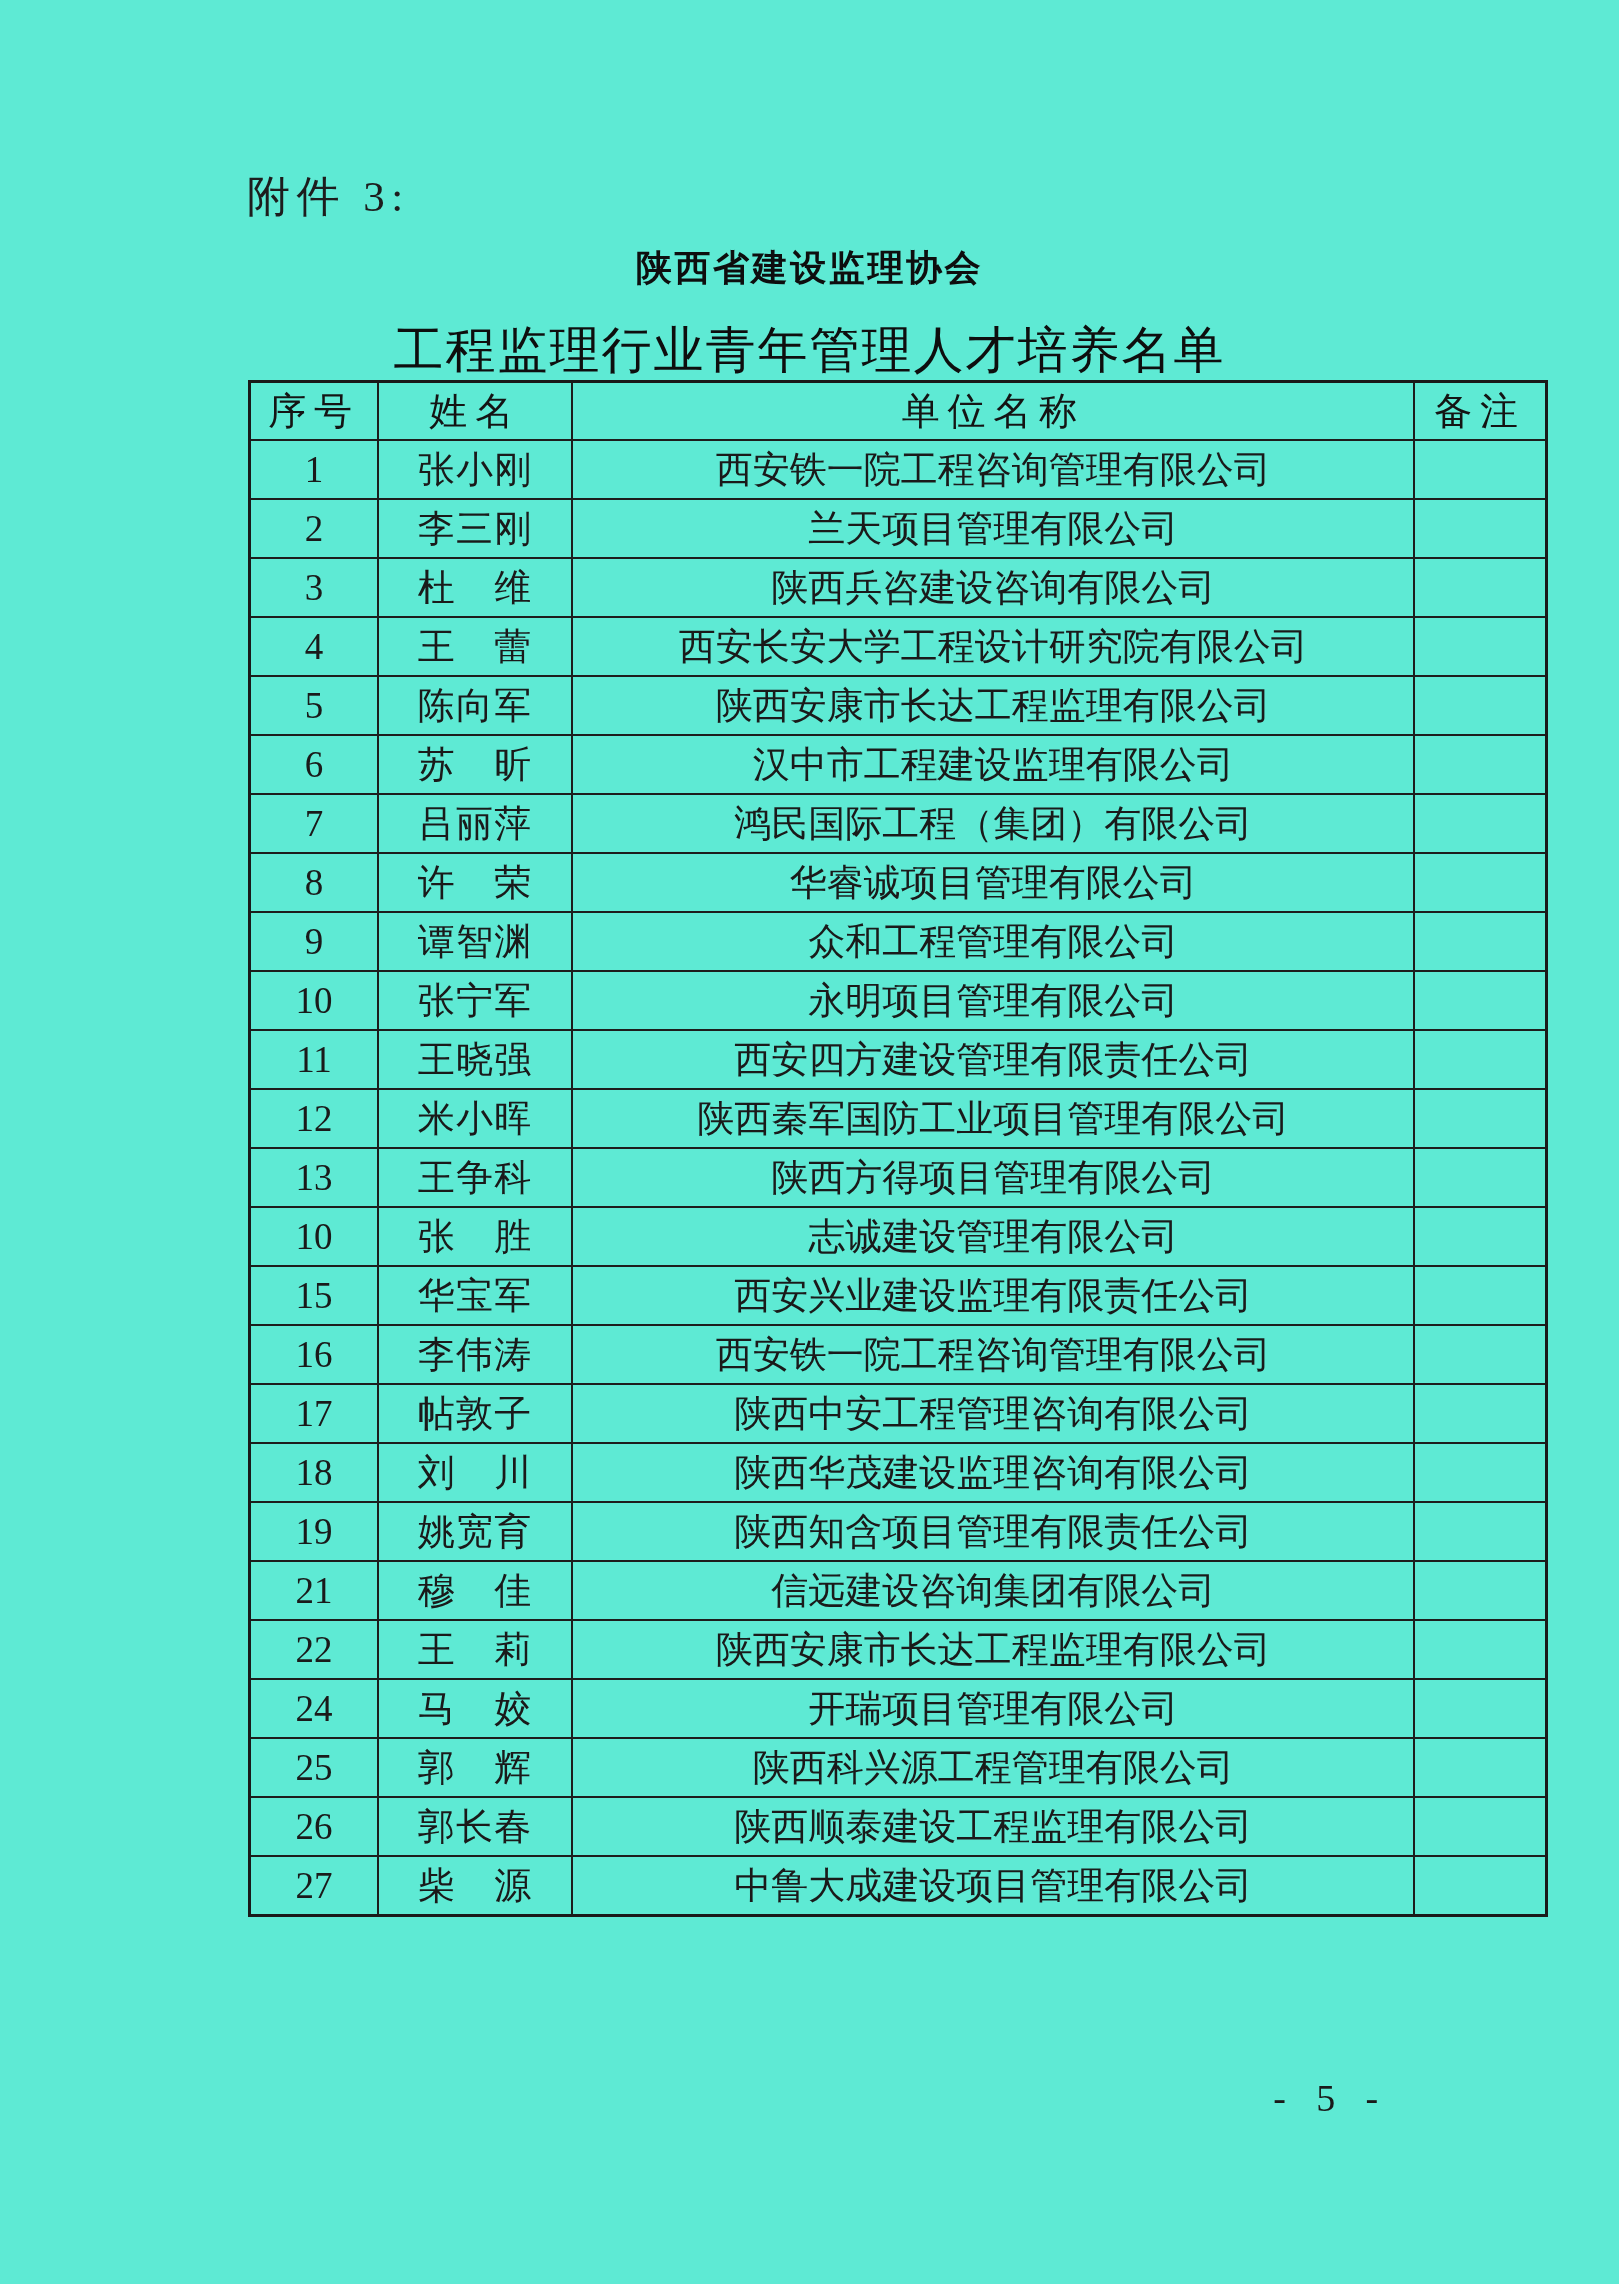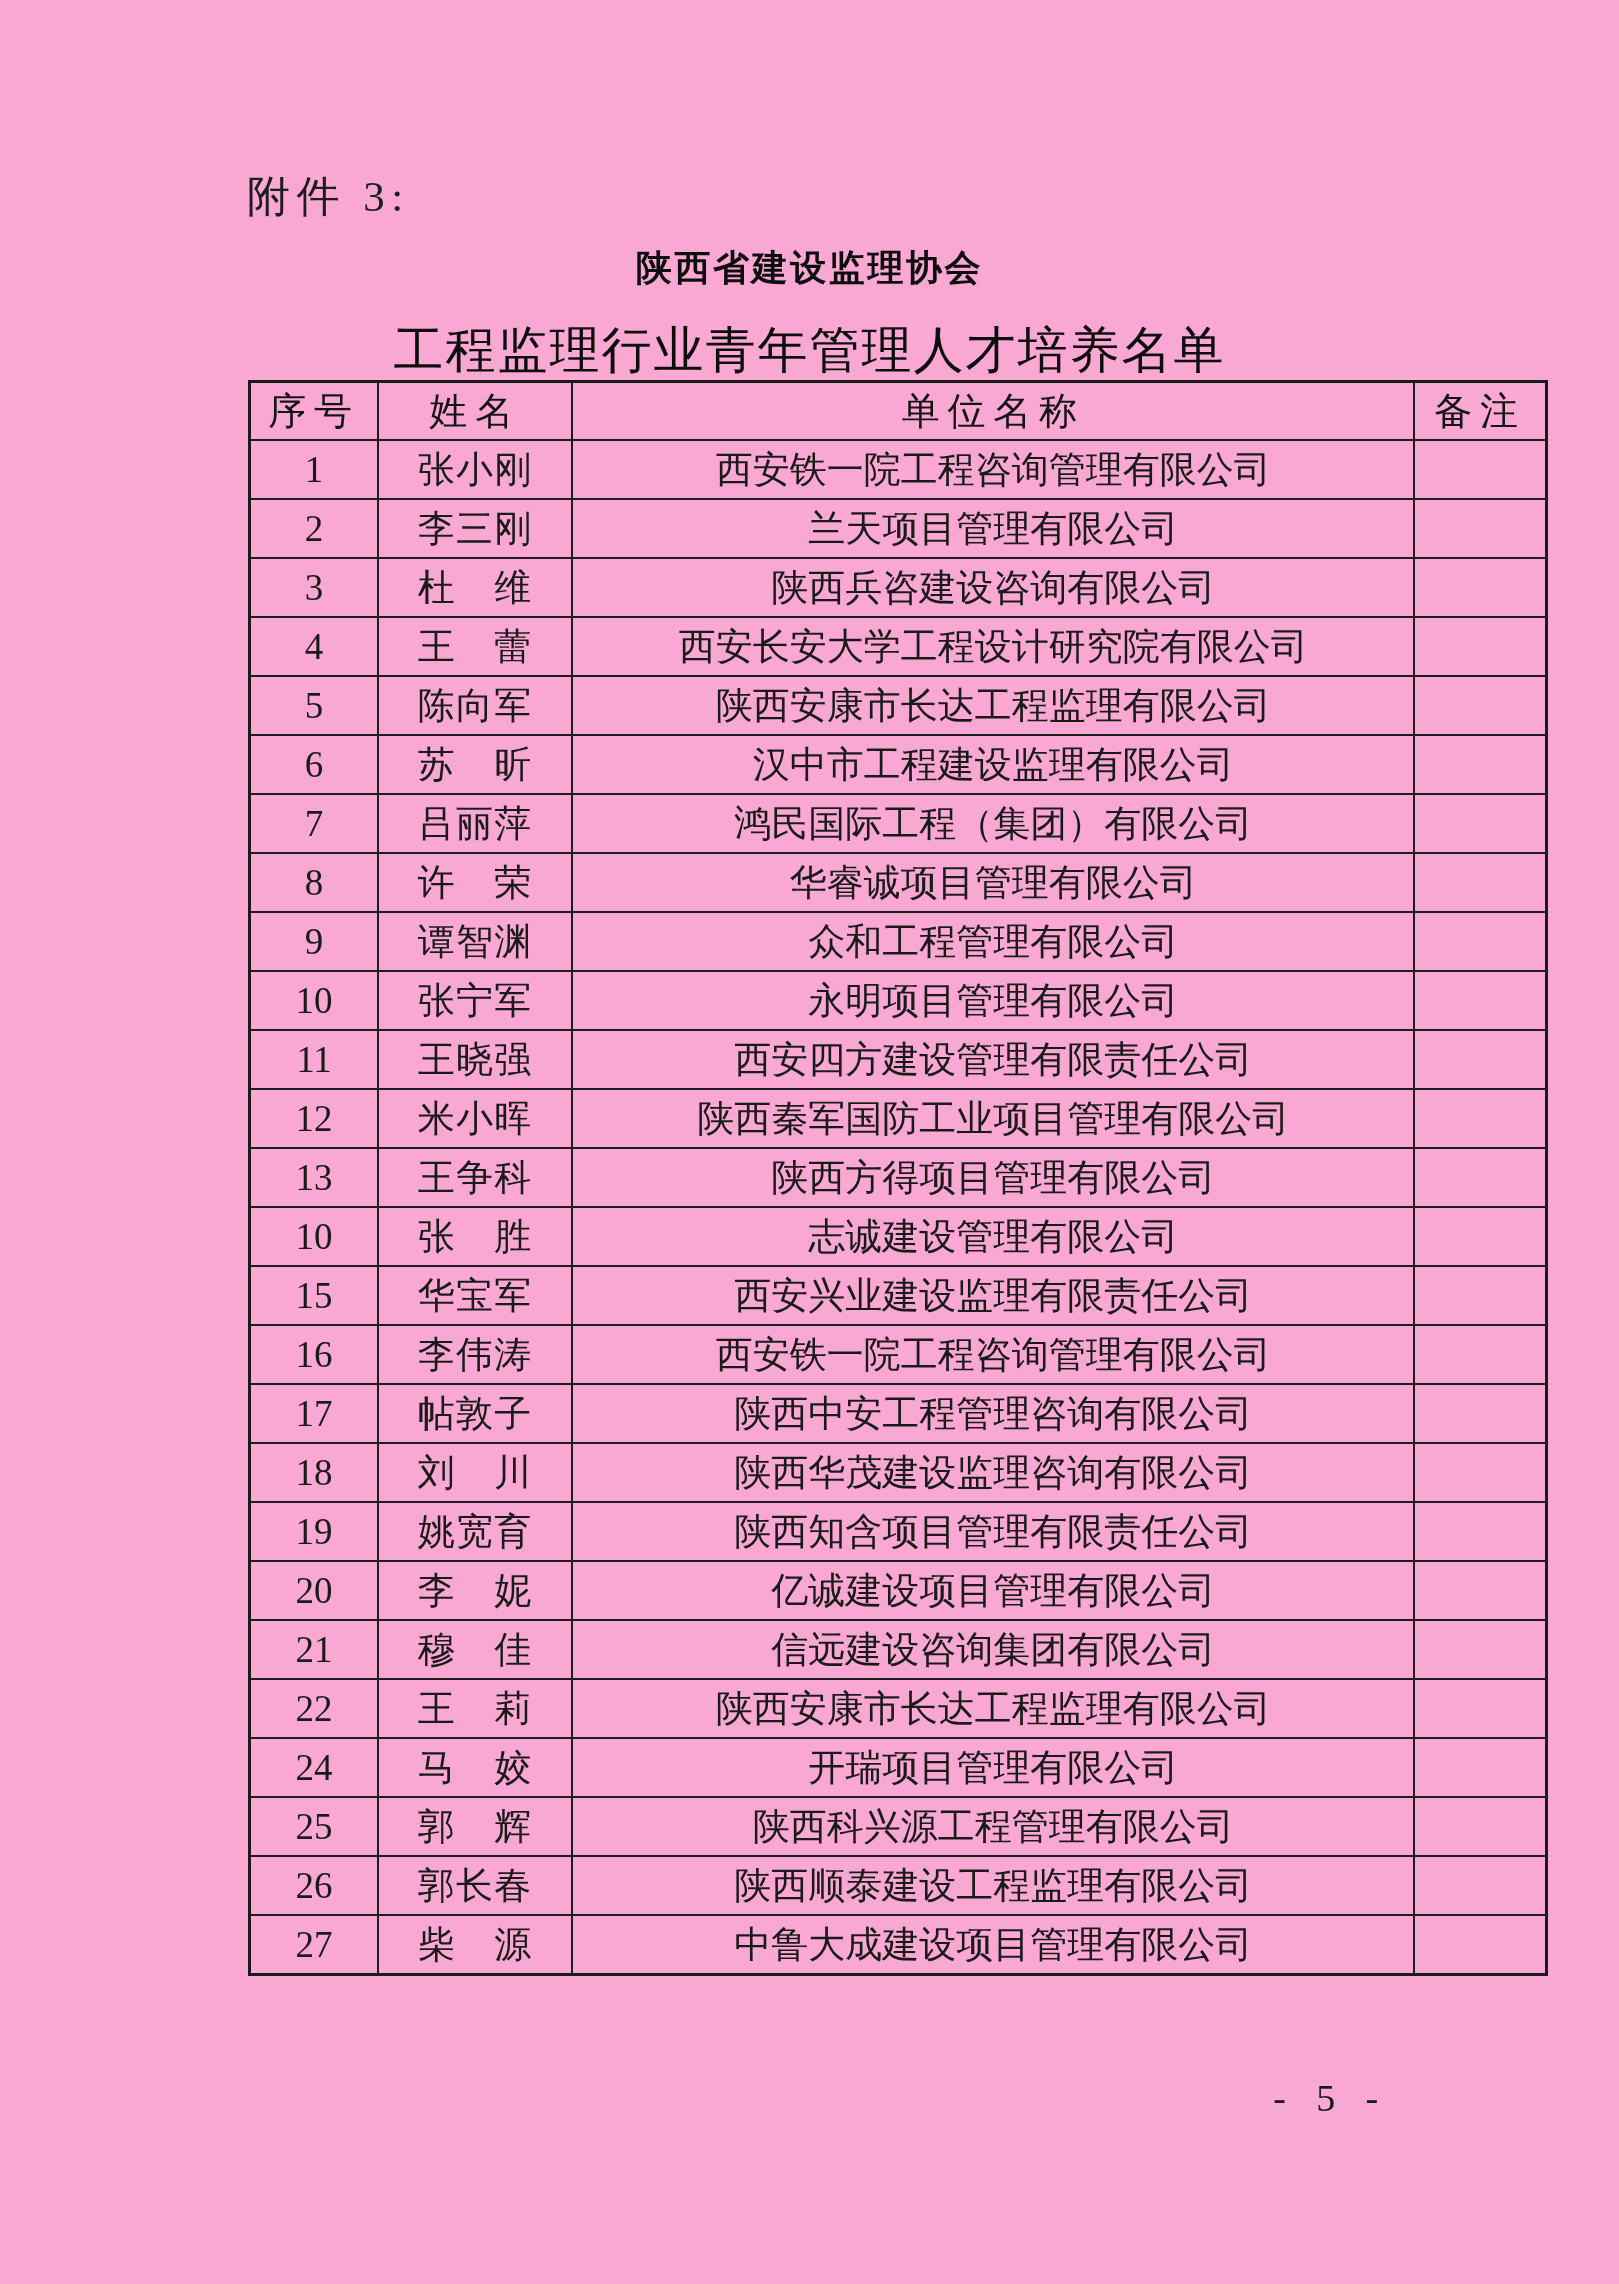--- a/index.html
+++ b/index.html
@@ -4,21 +4,21 @@
 <style>
   html, body {
     margin: 0;
     padding: 0;
     background: #e8e8e6;
   }
   .page {
     position: relative;
     width: 1619px;
     height: 2284px;
-    background: #f9a8d4;
+    background: #5eead4;
     font-family: "Liberation Serif", serif;
     color: #161616;
     overflow: hidden;
   }
   .attachment-label {
     position: absolute;
     left: 247px;
     top: 168px;
     font-size: 43px;
     letter-spacing: 6.5px;
@@ -226,26 +226,20 @@
           <td class="col-company">陕西华茂建设监理咨询有限公司</td>
           <td class="col-note"></td>
         </tr>
         <tr>
           <td class="col-no">19</td>
           <td class="col-name">姚宽育</td>
           <td class="col-company">陕西知含项目管理有限责任公司</td>
           <td class="col-note"></td>
         </tr>
         <tr>
-          <td class="col-no">20</td>
-          <td class="col-name">李　妮</td>
-          <td class="col-company">亿诚建设项目管理有限公司</td>
-          <td class="col-note"></td>
-        </tr>
-        <tr>
           <td class="col-no">21</td>
           <td class="col-name">穆　佳</td>
           <td class="col-company">信远建设咨询集团有限公司</td>
           <td class="col-note"></td>
         </tr>
         <tr>
           <td class="col-no">22</td>
           <td class="col-name">王　莉</td>
           <td class="col-company">陕西安康市长达工程监理有限公司</td>
           <td class="col-note"></td>

